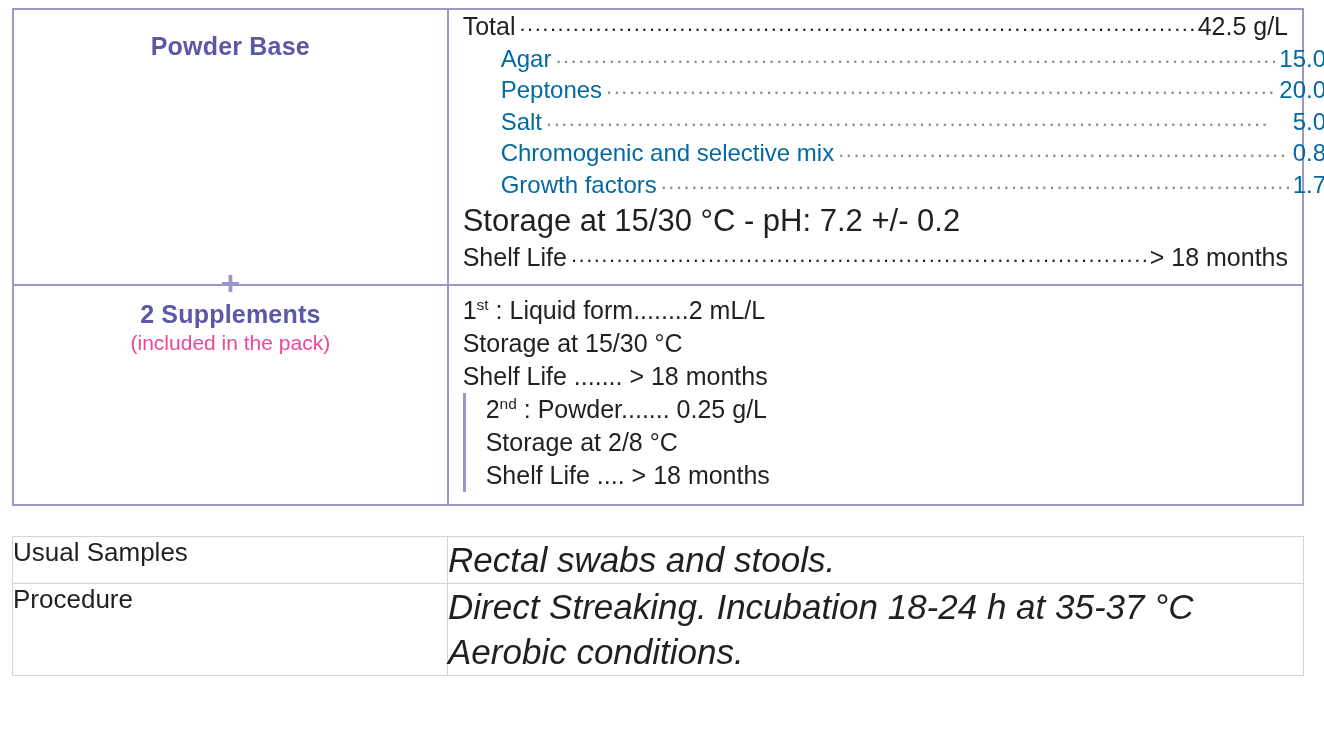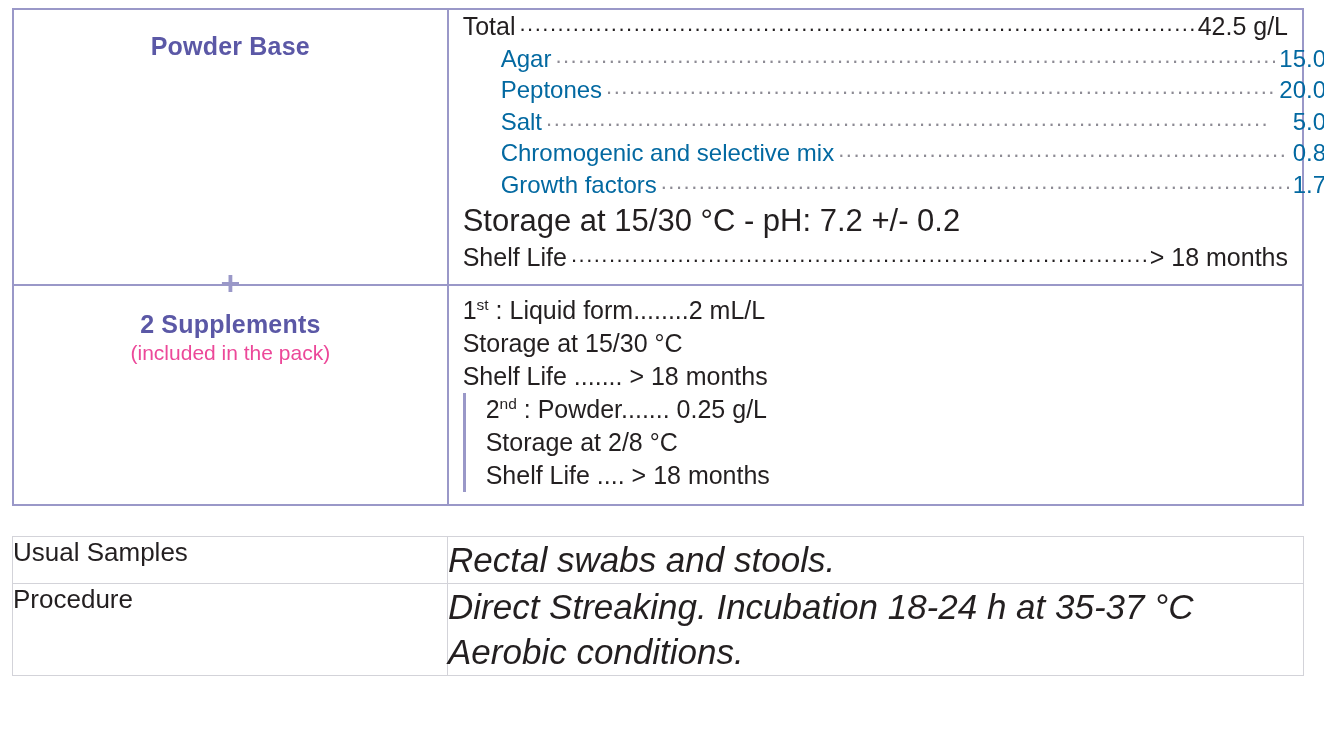--- a/index.html
+++ b/index.html
@@ -205,21 +205,21 @@
               <span class="lr-dots">...............................................................................................</span>
               <span class="lr-val">&gt; 18 months</span>
             </div>
 
           </div>
         </td>
       </tr>
 
       <tr>
         <td class="col-label label-cell">
-          <div style="padding-top:24px;">
+          <div style="padding-top:14px;">
             <span class="label-title">2 Supplements</span>
           </div>
           <div class="label-sub">(included in the pack)</div>
         </td>
         <td class="col-body">
           <div class="supp-wrap">
             <div class="supp-col left">
               <div><span>1</span><sup>st</sup><span> : Liquid form........2 mL/L</span></div>
               <div>Storage at 15/30 °C</div>
               <div>Shelf Life ....... &gt; 18 months</div>

